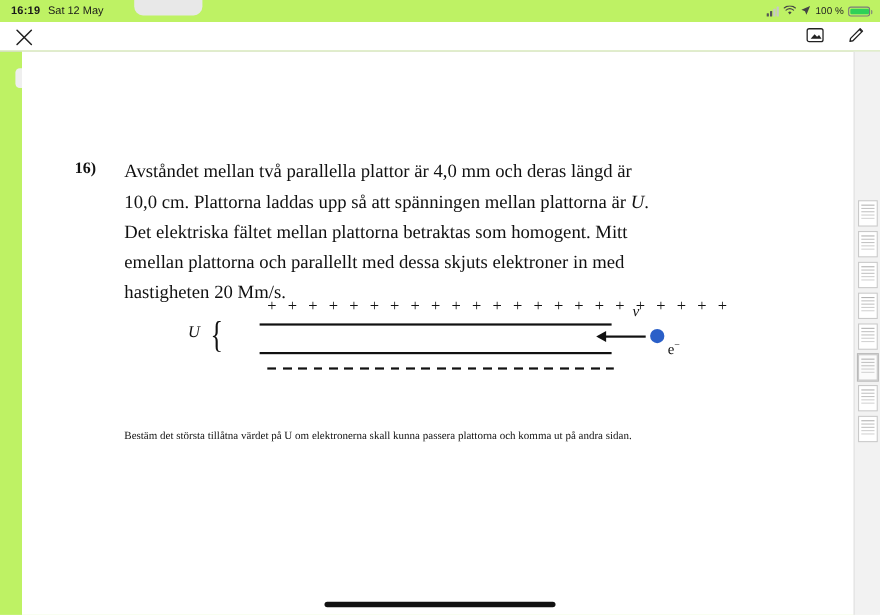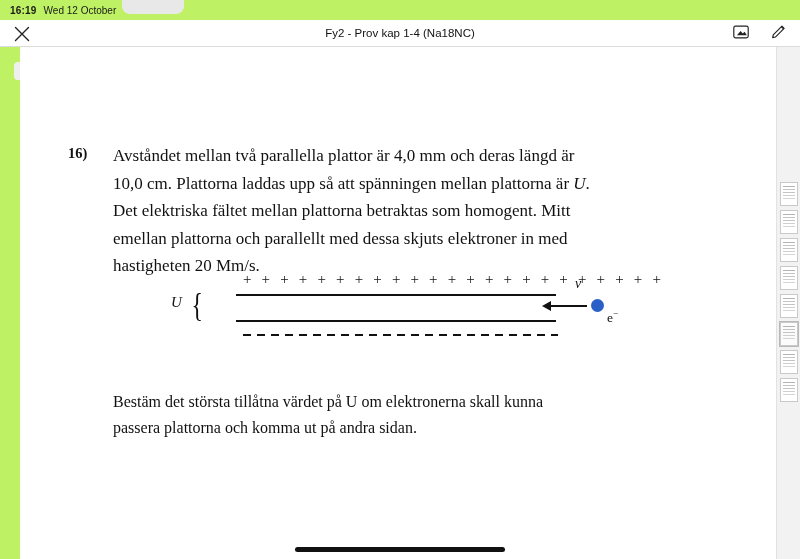--- a/index.html
+++ b/index.html
@@ -114,21 +114,21 @@
     font-weight: bold; font-size: 14.5px; color: #111;
   }
   .qtext {
     position: absolute; left: 45px; top: 50px; width: 477px;
     font-size: 17px; line-height: 1.62; color: #111;
     font-family: "Liberation Serif", serif;
   }
   .qtext .var { font-family: "Liberation Serif", serif; font-style: italic; }
   .qtail {
     position: absolute; left: 45px; top: 297px; width: 470px;
-    font-size: 16px; line-height: 1.62; color: #111;
+    font-size: 10px; line-height: 1.62; color: #111;
     font-family: "Liberation Serif", serif;
   }
 
   
   .figure {
     position: absolute; left: 45px; top: 180px;
     width: 480px; height: 100px;
   }
   .plus-row {
     position: absolute; left: 130px; top: -1px;
@@ -215,32 +215,55 @@
   }
 </style>
 </head>
 <body>
 
 <div class="screen">
 
   <div class="statusbar">
     <div class="status-left">
       <span class="status-time">16:19</span>
-      <span class="status-date">Wed 12 October</span>
+      <span class="status-date">Sat 12 May</span>
+    </div>
+    <div class="status-right">
+      <span class="sig-bars">
+          <i></i>
+          <i></i>
+          <i></i>
+          <i></i>
+        </span>
+      <span>
+        <svg width="12" height="9" viewBox="0 0 12 9">
+            <path d="M6 8.2l1.6-2.1a2.6 2.6 0 0 0-3.2 0L6 8.2z" fill="#444"></path>
+            <path d="M2.6 4.2a5.4 5.4 0 0 1 6.8 0" stroke="#444" stroke-width="1.1" fill="none" stroke-linecap="round"></path>
+            <path d="M0.9 2.2a8 8 0 0 1 10.2 0" stroke="#444" stroke-width="1.1" fill="none" stroke-linecap="round"></path>
+          </svg>
+      </span>
+      <span>
+        <svg width="9" height="9" viewBox="0 0 10 10">
+            <path d="M9.4 0.6L0.6 4.3l3.6 1.5L5.7 9.4z" fill="#444"></path>
+          </svg>
+      </span>
+      <span class="batt-pct">100 %</span>
+      <span class="batt">
+          <span style="width:17px"></span>
+        </span>
     </div>
   </div>
   <div class="top-pill"></div>
 
   <div class="toolbar">
     <div class="close-btn">
       <svg width="16" height="16" viewBox="0 0 16 16">
           <path d="M1.5 1.5L14.5 14.5M14.5 1.5L1.5 14.5" stroke="#222" stroke-width="1.4" stroke-linecap="round"></path>
         </svg>
     </div>
-    <div class="toolbar-title">Fy2 - Prov kap 1-4 (Na18NC)</div>
     <div class="tb-right">
       <span class="tb-icon">
         <svg width="18" height="18" viewBox="0 0 20 20">
             <rect x="2" y="3.5" width="16" height="13" rx="2" stroke="#222" stroke-width="1.3" fill="none"></rect>
             <path d="M5.5 13.5l4-4.5 2.5 2.6 2-1.8 2.5 3.7z" fill="#222"></path>
           </svg>
       </span>
       <span class="tb-icon">
         <svg width="18" height="18" viewBox="0 0 20 20">
             <path d="M3 16.2l0.6-3 9.7-9.7 2.4 2.4-9.7 9.7-3 0.6z" stroke="#222" stroke-width="1.3" fill="none" stroke-linejoin="round"></path>

